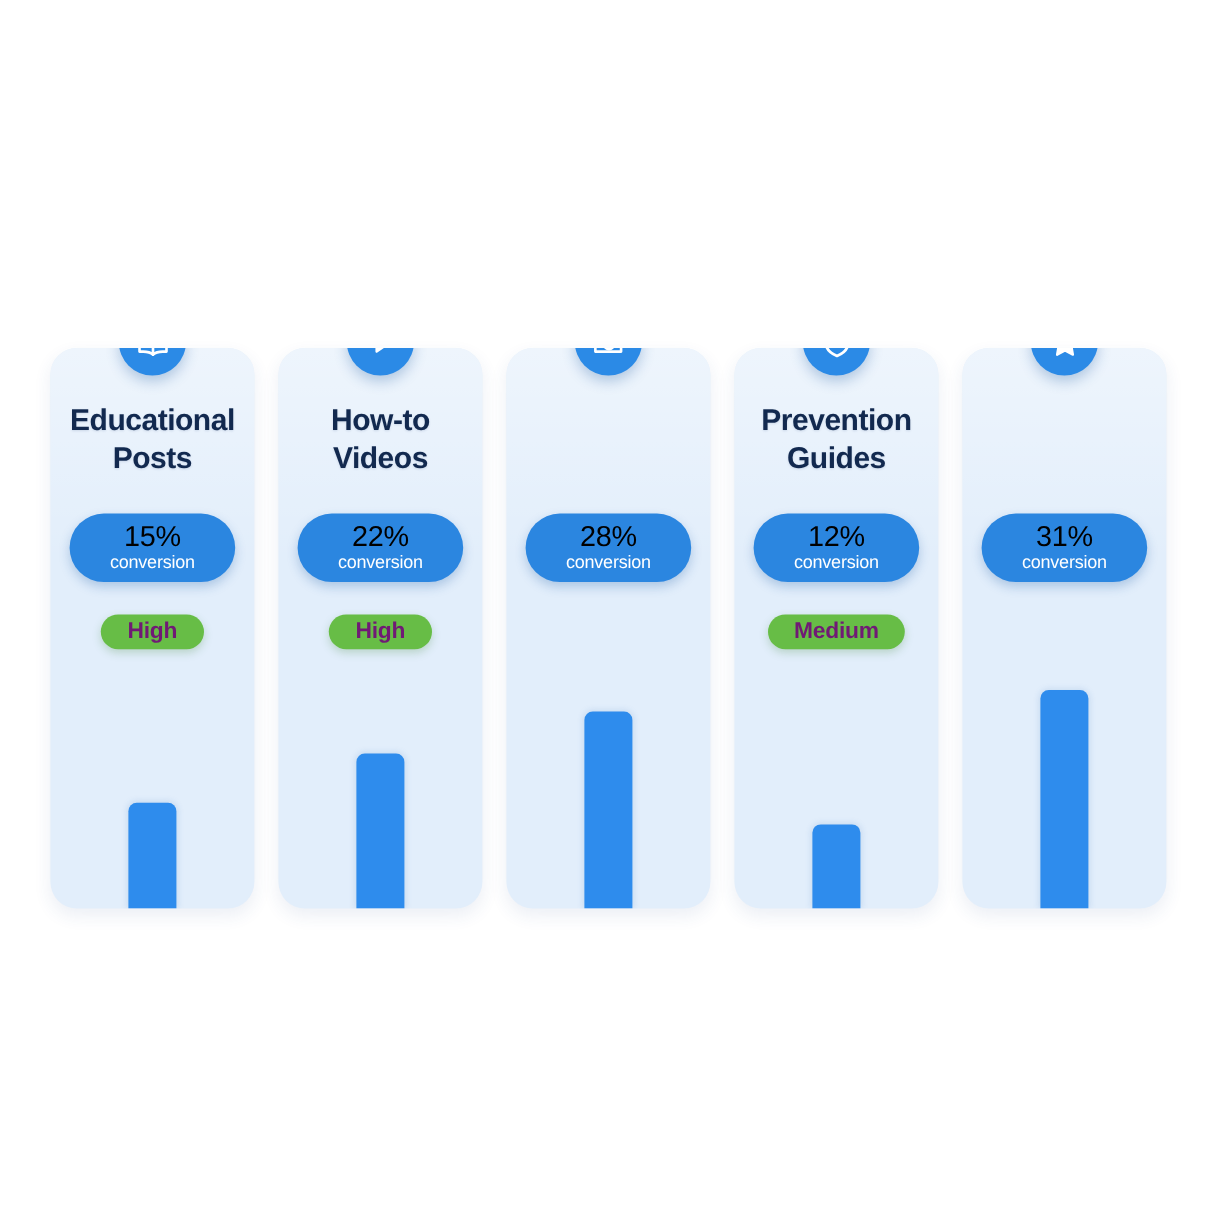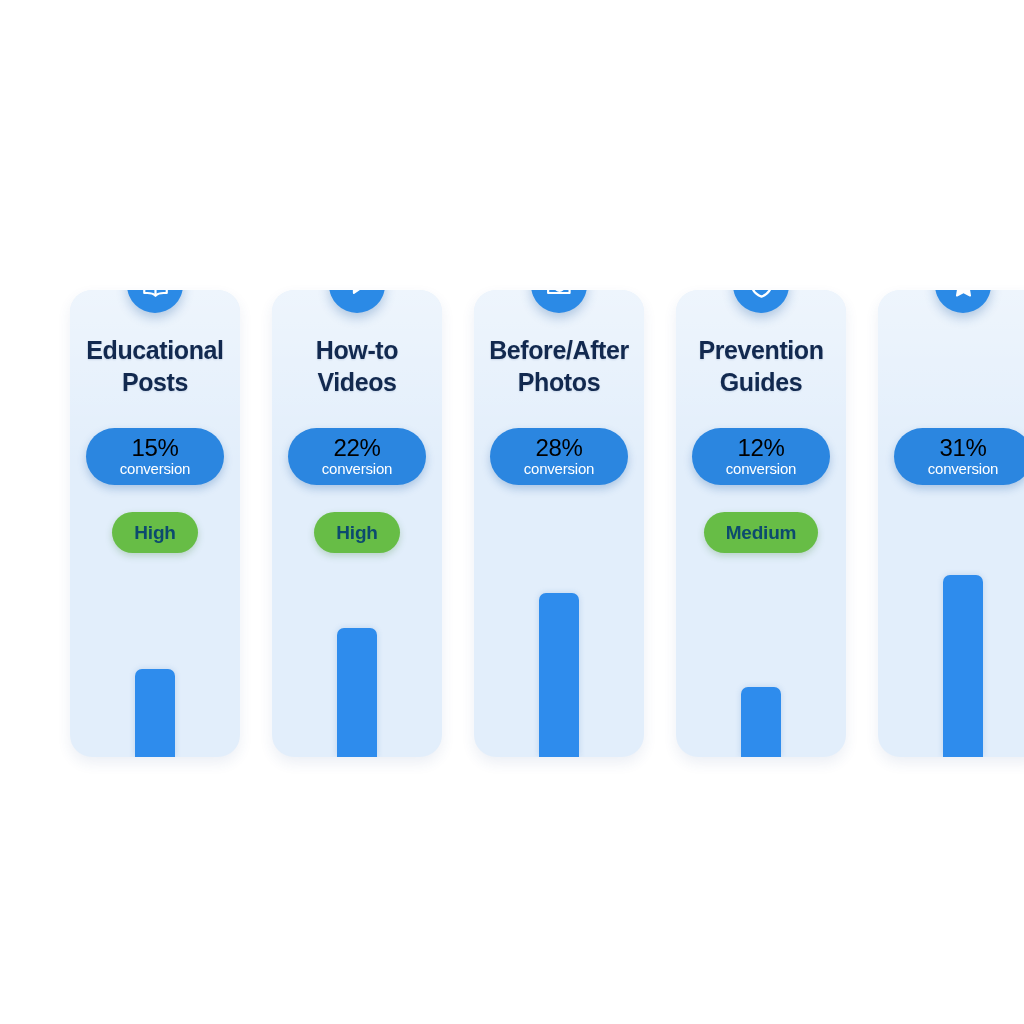--- a/index.html
+++ b/index.html
@@ -19,23 +19,22 @@
   }
 
   
   #cards {
     position:absolute;
     left:42px;
     top:290px;
     width:940px;
     height:467px;
     display:flex;
-    gap:32px;
+    gap:20px;
     align-items:flex-end;
-    margin-left:28px;
   }
 
   .card {
     position:relative;
     width:170px;
     height:467px;
     background:#e2eefb;
     border-radius:22px;
     box-shadow:0 6px 14px rgba(40,80,140,0.09);
     overflow:hidden;
@@ -118,31 +117,31 @@
   .rating-wrap {
     position:absolute;
     top:222px;
     left:0;
     right:0;
     display:flex;
     justify-content:center;
     z-index:3;
   }
   .rating-pill {
-    height:41px;
+    height:29px;
     padding:0 22px;
     border-radius:21px;
     background:#67bd46;
     box-shadow:0 3px 7px rgba(60,130,50,0.25);
     display:flex;
     align-items:center;
     justify-content:center;
     font-size:19px;
     font-weight:700;
-    color:#0c4a6e;
+    color:#701a75;
     letter-spacing:-0.2px;
     white-space:nowrap;
   }
 
   
   .bar-track {
     position:absolute;
     left:0; right:0;
     top:0;  bottom:0;
     z-index:2;
@@ -213,24 +212,20 @@
       </div>
     </div>
 
     <div class="card">
       <div class="icon-badge">
         <svg viewBox="0 0 24 24" fill="none" stroke="#ffffff" stroke-width="1.7" stroke-linecap="round" stroke-linejoin="round">
           <path d="M3.2 8.4h3.3l1.5-2.3h7l1.5 2.3h3.3v9.4H3.2z"></path>
           <circle cx="12" cy="13.1" r="3.1"></circle>
         </svg>
       </div>
-      <div class="card-title">
-        <div>Before/After</div>
-        <div>Photos</div>
-      </div>
       <div class="conv-pill">
         <span class="conv-value">28%</span>
         <span class="conv-label">conversion</span>
       </div>
       <div class="bar-track">
         <div class="bar" style="height: 164px;"></div>
       </div>
     </div>
 
     <div class="card">

